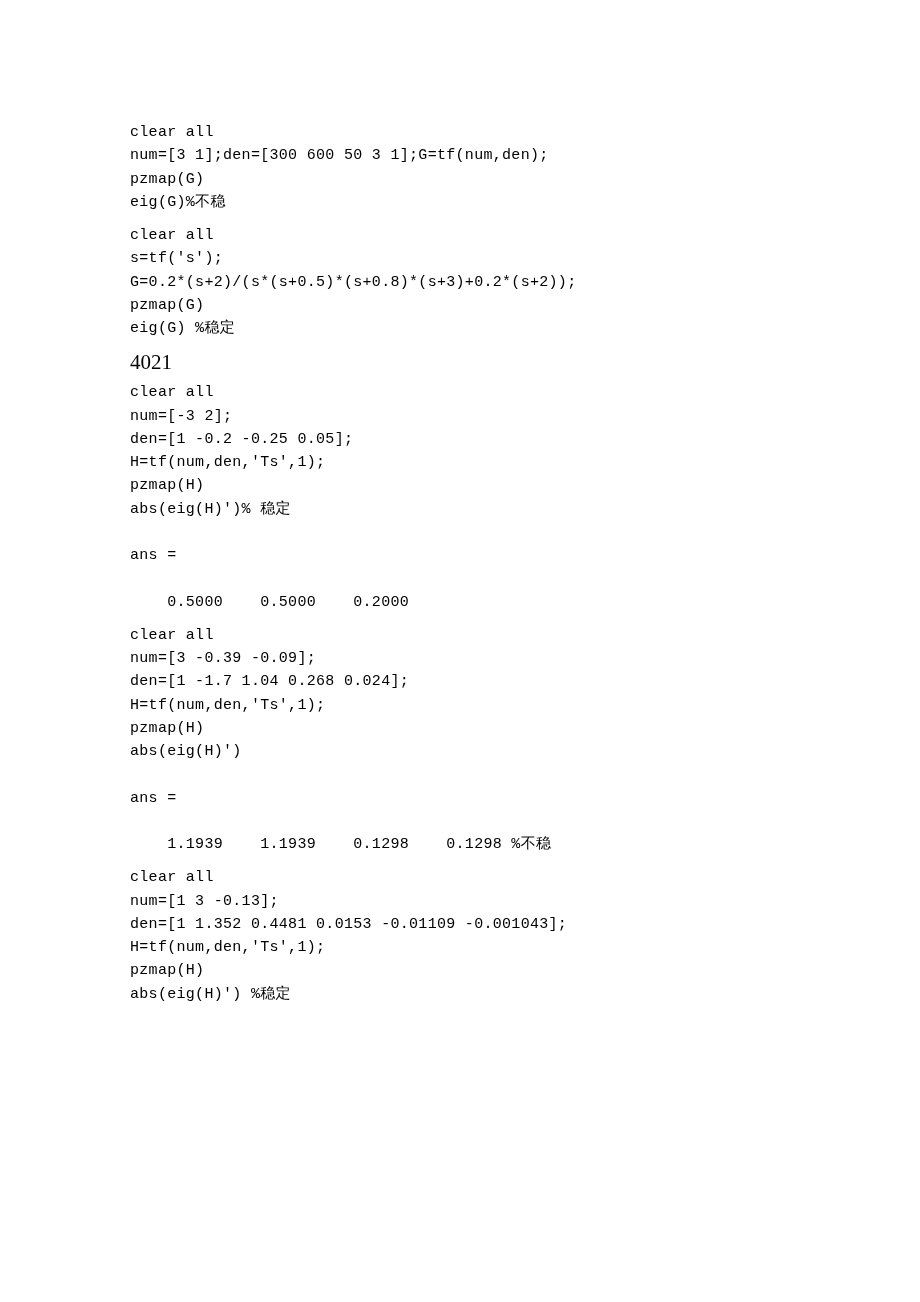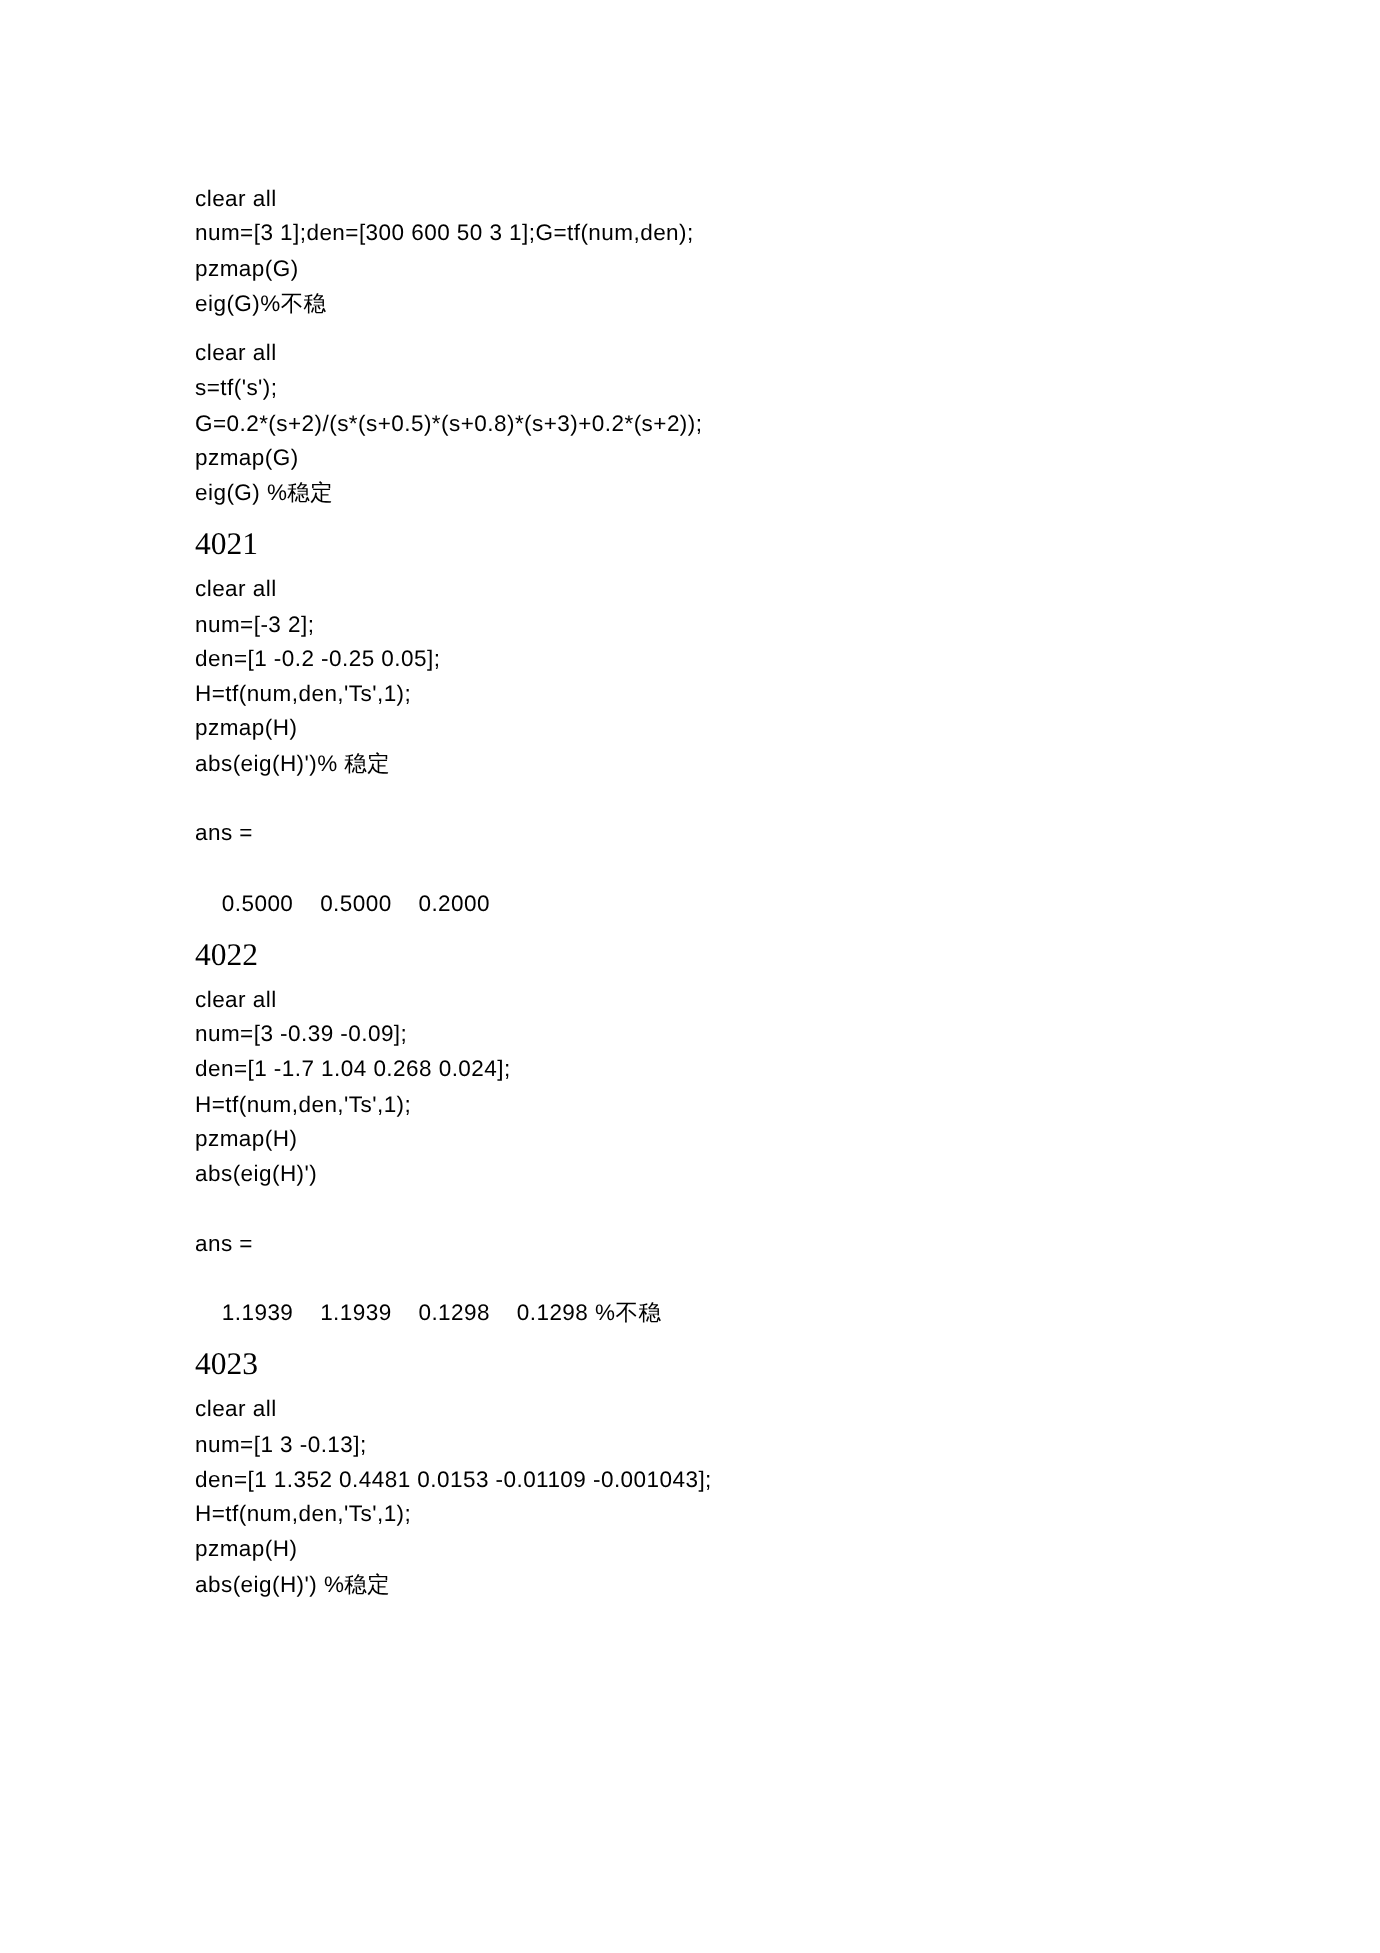--- a/index.html
+++ b/index.html
@@ -6,21 +6,21 @@
     margin: 0;
     padding: 0;
     background: #ffffff;
     width: 920px;
     font-family: "Courier New", Courier, monospace;
   }
   .page {
     padding: 115px 130px 150px 130px;
   }
   .code-block {
-    font-family: Liberation Sans, sans-serif;
+    font-family: Liberation Mono, monospace;
     font-size: 15px;
     line-height: 1.55;
     color: #000;
     white-space: pre;
     letter-spacing: 0.3px;
     margin: 6px 0 10px 0;
   }
   .heading {
     font-family: "Times New Roman", Times, serif;
     font-size: 21px;
@@ -50,33 +50,31 @@
 num=[-3 2];
 den=[1 -0.2 -0.25 0.05];
 H=tf(num,den,'Ts',1);
 pzmap(H)
 abs(eig(H)')% 稳定
 
 ans =
 
     0.5000    0.5000    0.2000</div>
 
-  <div class="heading">4022</div>
   <div class="code-block">clear all
 num=[3 -0.39 -0.09];
 den=[1 -1.7 1.04 0.268 0.024];
 H=tf(num,den,'Ts',1);
 pzmap(H)
 abs(eig(H)')
 
 ans =
 
     1.1939    1.1939    0.1298    0.1298 %不稳</div>
 
-  <div class="heading">4023</div>
   <div class="code-block">clear all
 num=[1 3 -0.13];
 den=[1 1.352 0.4481 0.0153 -0.01109 -0.001043];
 H=tf(num,den,'Ts',1);
 pzmap(H)
 abs(eig(H)') %稳定</div>
 
 </div>
 
 </body></html>

